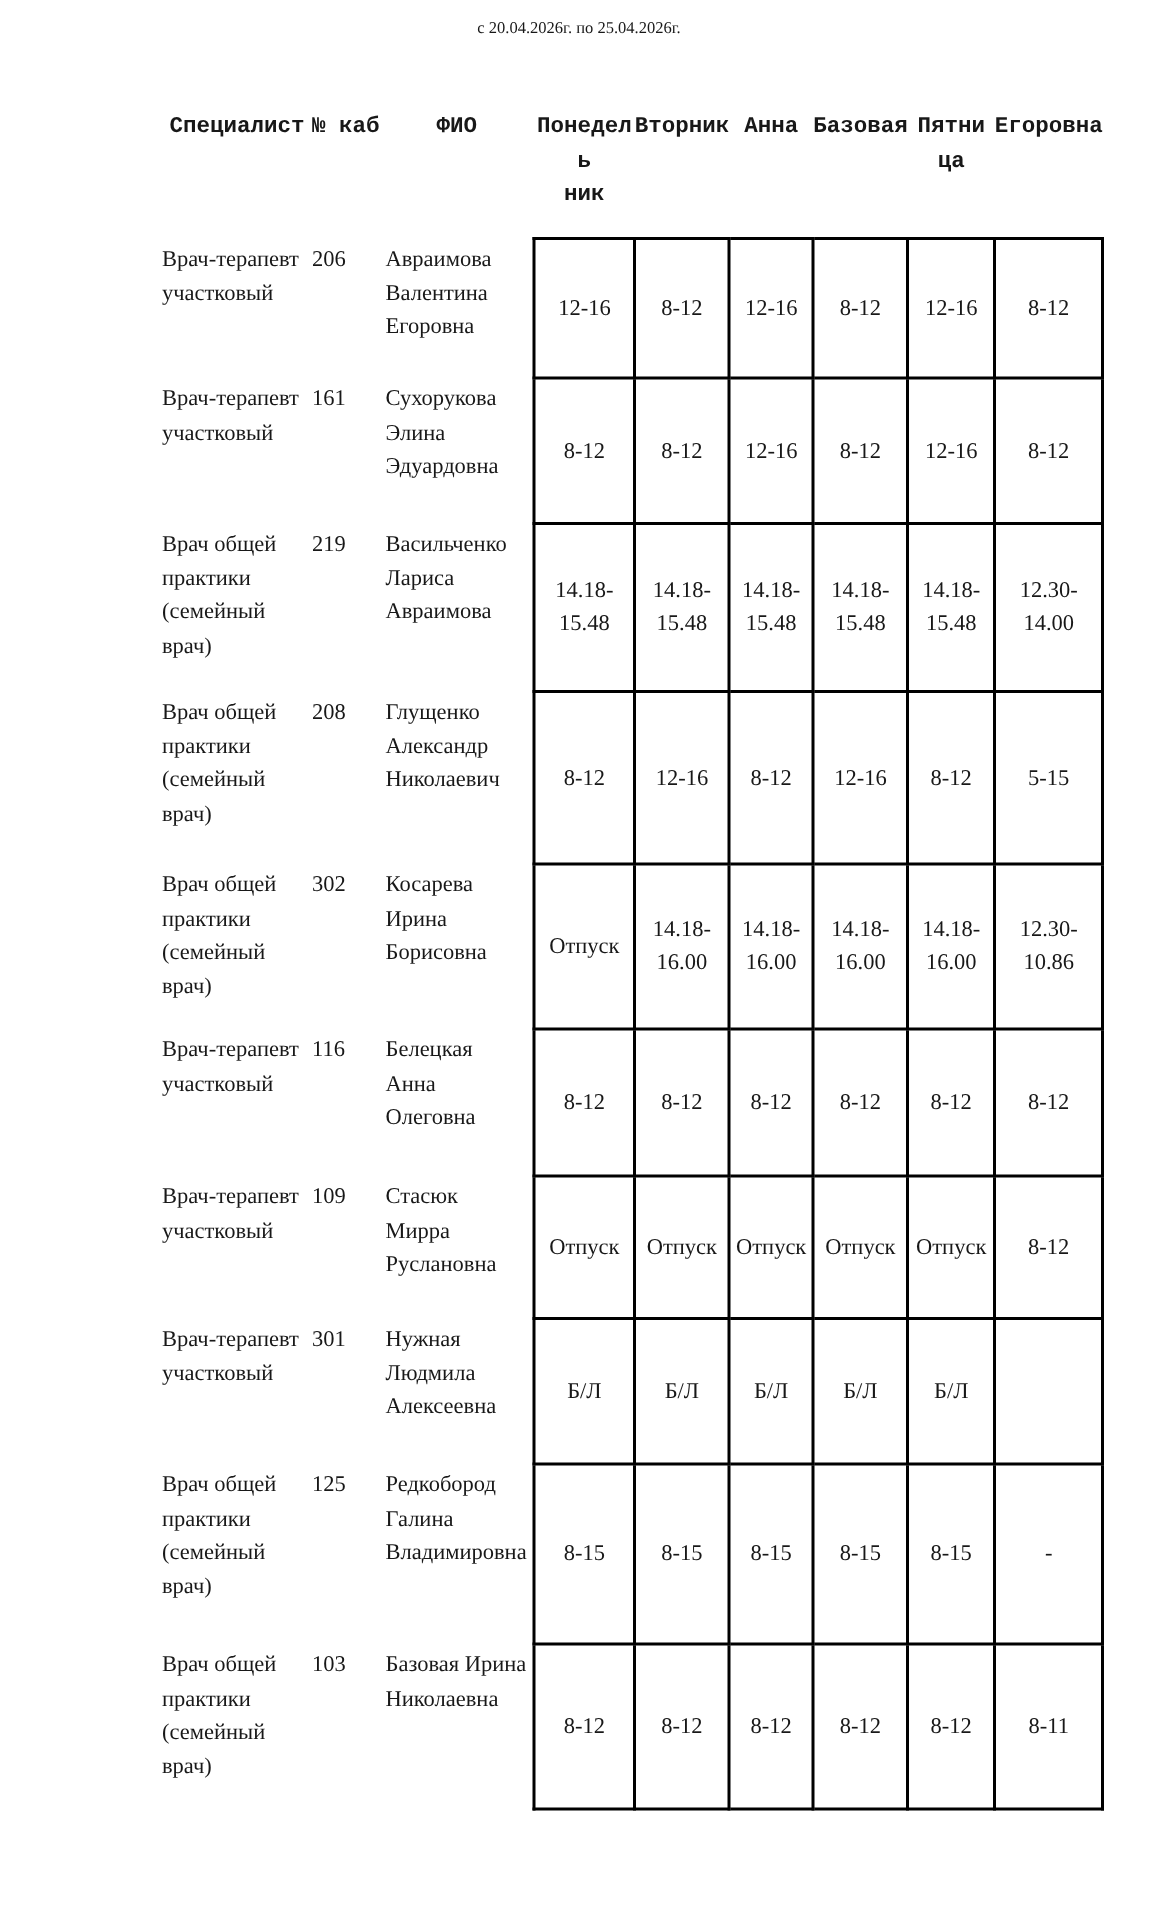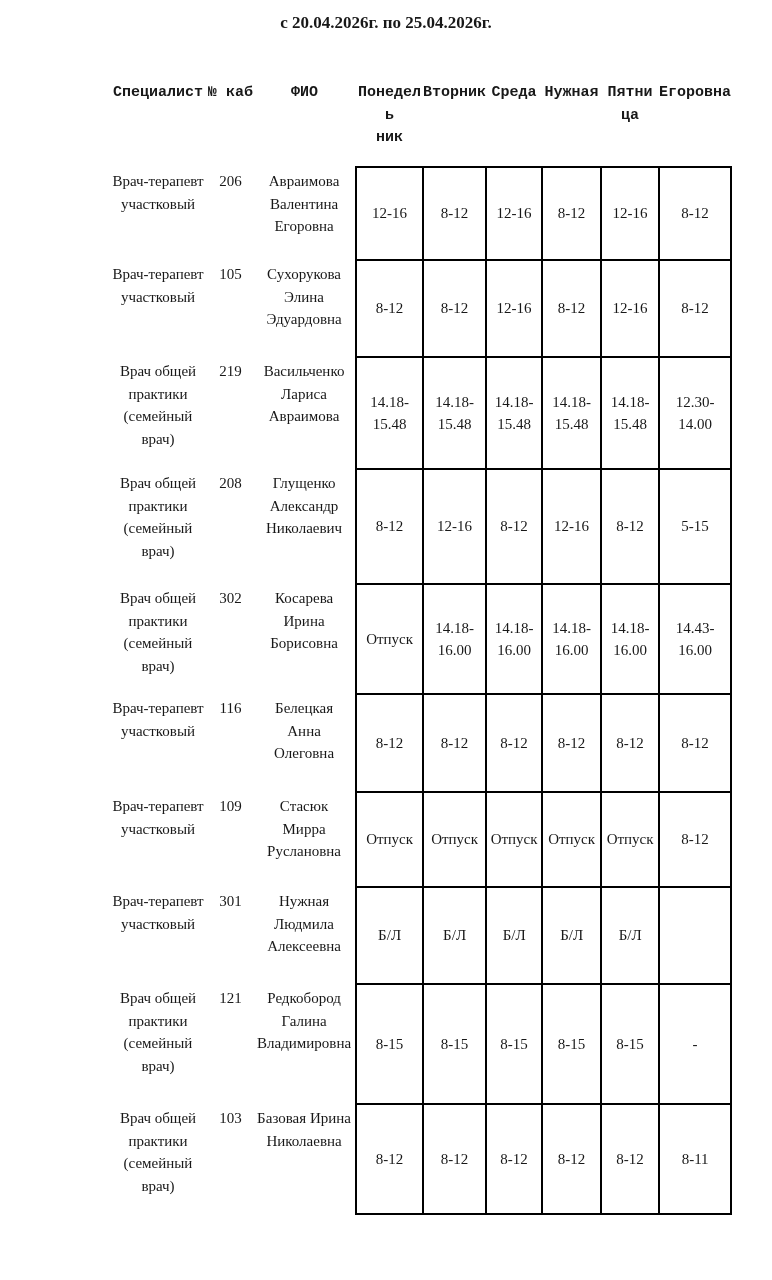--- a/index.html
+++ b/index.html
@@ -21,22 +21,22 @@
     margin: 46px 28px 0;
     text-align: center;
     font-weight: bold;
     font-size: 16px;
     line-height: 1.3;
     letter-spacing: 0.2px;
   }
   .doc-subtitle {
     margin: 12px 0 0;
     text-align: center;
-    font-weight: bold;
-    font-size: 17px;
+    font-weight: normal;
+    font-size: 11px;
     line-height: 1.3;
   }
   table.schedule {
     border-collapse: collapse;
     table-layout: fixed;
     margin: 48px 0 0 108px;
     font-size: 15px;
   }
   col.w-spec { width: 100px; }
   col.w-room { width: 45px; }
@@ -61,21 +61,21 @@
   }
   th.h-day { white-space: pre-line; }
 
   td {
     font-size: 15px;
     line-height: 1.5;
     overflow-wrap: break-word;
   }
   td.c-spec, td.c-room, td.c-name {
     vertical-align: top;
-    text-align: center;
+    text-align: left;
     padding: 3px 0 0;
     border: none;
   }
   td.c-name { padding: 3px 4px 0; font-family: Liberation Serif, serif; }
   td.c-time {
     border: 2px solid #000;
     text-align: center;
     vertical-align: middle;
     padding: 0 2px;
   }
@@ -111,42 +111,42 @@
     </colgroup>
     <thead>
       <tr>
         <th>Специалист</th>
         <th>№ каб</th>
         <th>ФИО</th>
         <th class="h-day">Понедел
 ь
 ник</th>
         <th class="h-day">Вторник</th>
-        <th class="h-day">Среда</th>
-        <th class="h-day">Нужная</th>
+        <th class="h-day">Анна</th>
+        <th class="h-day">Базовая</th>
         <th class="h-day">Пятни
 ца</th>
         <th class="h-day">Егоровна</th>
       </tr>
     </thead>
     <tbody>
         <tr>
           <td class="c-spec">Врач-терапевт участковый</td>
           <td class="c-room">206</td>
           <td class="c-name">Авраимова Валентина Егоровна</td>
           <td class="c-time">12-16</td>
           <td class="c-time">8-12</td>
           <td class="c-time">12-16</td>
           <td class="c-time">8-12</td>
           <td class="c-time">12-16</td>
           <td class="c-time">8-12</td>
         </tr>
         <tr>
           <td class="c-spec">Врач-терапевт участковый</td>
-          <td class="c-room">105</td>
+          <td class="c-room">161</td>
           <td class="c-name">Сухорукова Элина Эдуардовна</td>
           <td class="c-time">8-12</td>
           <td class="c-time">8-12</td>
           <td class="c-time">12-16</td>
           <td class="c-time">8-12</td>
           <td class="c-time">12-16</td>
           <td class="c-time">8-12</td>
         </tr>
         <tr>
           <td class="c-spec">Врач общей практики (семейный врач)</td>
@@ -172,21 +172,21 @@
         </tr>
         <tr>
           <td class="c-spec">Врач общей практики (семейный врач)</td>
           <td class="c-room">302</td>
           <td class="c-name">Косарева Ирина Борисовна</td>
           <td class="c-time">Отпуск</td>
           <td class="c-time">14.18-16.00</td>
           <td class="c-time">14.18-16.00</td>
           <td class="c-time">14.18-16.00</td>
           <td class="c-time">14.18-16.00</td>
-          <td class="c-time">14.43-16.00</td>
+          <td class="c-time">12.30-10.86</td>
         </tr>
         <tr>
           <td class="c-spec">Врач-терапевт участковый</td>
           <td class="c-room">116</td>
           <td class="c-name">Белецкая Анна Олеговна</td>
           <td class="c-time">8-12</td>
           <td class="c-time">8-12</td>
           <td class="c-time">8-12</td>
           <td class="c-time">8-12</td>
           <td class="c-time">8-12</td>
@@ -209,21 +209,21 @@
           <td class="c-name">Нужная Людмила Алексеевна</td>
           <td class="c-time">Б/Л</td>
           <td class="c-time">Б/Л</td>
           <td class="c-time">Б/Л</td>
           <td class="c-time">Б/Л</td>
           <td class="c-time">Б/Л</td>
           <td class="c-time"></td>
         </tr>
         <tr>
           <td class="c-spec">Врач общей практики (семейный врач)</td>
-          <td class="c-room">121</td>
+          <td class="c-room">125</td>
           <td class="c-name">Редкобород Галина Владимировна</td>
           <td class="c-time">8-15</td>
           <td class="c-time">8-15</td>
           <td class="c-time">8-15</td>
           <td class="c-time">8-15</td>
           <td class="c-time">8-15</td>
           <td class="c-time">-</td>
         </tr>
         <tr>
           <td class="c-spec">Врач общей практики (семейный врач)</td>

